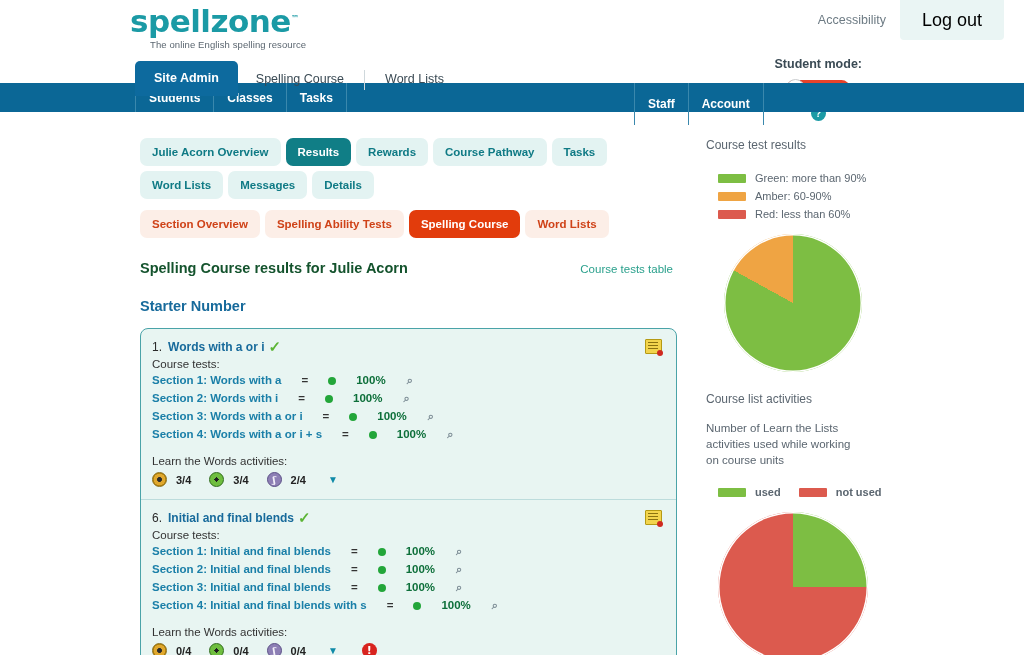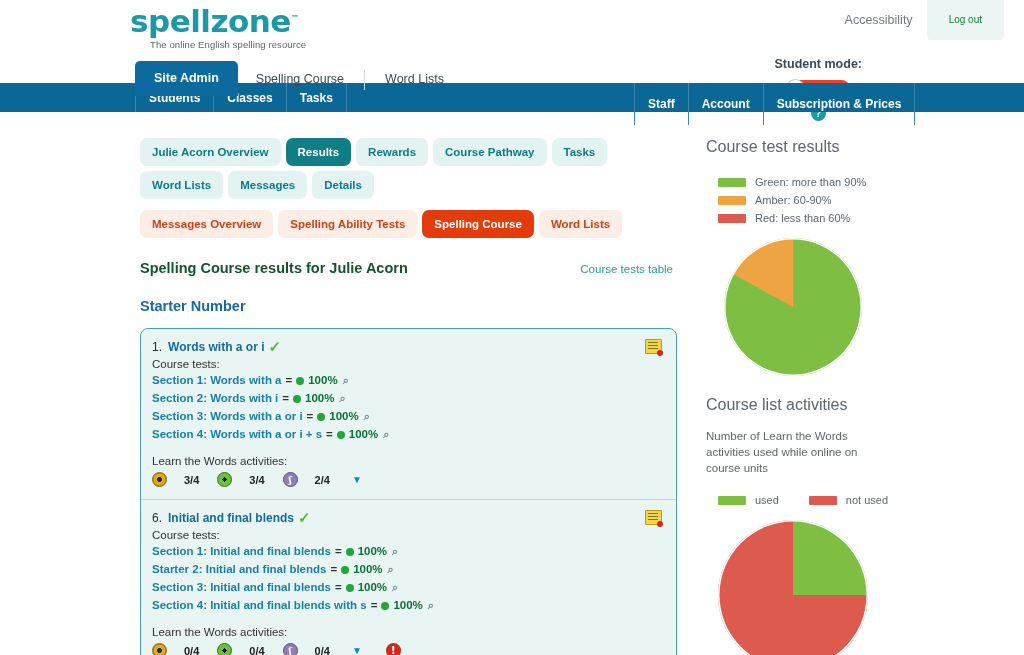--- a/index.html
+++ b/index.html
@@ -24,21 +24,21 @@
   .logo-sub {
     font-size: 9.5px; color: #5b6670; margin-left: 20px; margin-top: 1px;
     letter-spacing: 0.1px;
   }
   .top-right { position: absolute; right: 20px; top: 0; display: flex; align-items: flex-start; }
   .accessibility-link {
     font-size: 12.5px; color: #6d7b84; padding: 10px 14px; text-decoration: none;
     line-height: 20px;
   }
   .logout-btn {
-    font-size: 10px; color: #15803d; background: #eaf5f4;
+    font-size: 18px; color: #000000; background: #eaf5f4;
     padding: 10px 22px; border: none; cursor: pointer;
     border-bottom-left-radius: 4px; border-bottom-right-radius: 4px;
     font-family: "Liberation Sans", sans-serif; line-height: 20px;
   }
 
   
   .student-mode {
     position: absolute; right: 162px; top: 57px;
     display: flex; align-items: center; gap: 9px; flex-direction: column;
   }
@@ -122,35 +122,35 @@
     border-bottom: 1px solid #bcdcdc;
   }
   .unit:last-child { border-bottom: none; }
   .unit-head { display: flex; align-items: center; gap: 4px; }
   .unit-title { font-size: 12px; color: #176a9b; font-weight: bold; }
   .unit-num { font-size: 12px; color: #2a2a2a; margin-right: 2px; }
   .tick { color: #5bb535; font-size: 15px; font-weight: bold; line-height: 12px; }
   .subhead { font-size: 11.5px; color: #333; margin-top: 4px; }
   .section-line {
     font-size: 11.5px; font-weight: bold; color: #1a7fa8; margin-top: 3px;
-    display: flex; align-items: center; gap: 0px; line-height: 15px;
+    display: flex; align-items: center; gap: 16px; line-height: 15px;
   }
   .section-label { color: #1a7fa8; cursor: pointer; }
   .eq { color: #333; font-weight: bold; margin: 0 4px; }
   .dot {
     width: 8px; height: 8px; border-radius: 50%; display: inline-block;
     margin-right: 4px; position: relative; top: 0px;
   }
   .dot.green { background: #23a63a; }
   .pct { color: #0d6f3a; font-weight: bold; }
   .magnifier { margin-left: 5px; color: #7d8d96; font-size: 11px; }
 
   .activities-label { font-size: 11.5px; color: #333; margin-top: 13px; }
   .activities-row { display: flex; align-items: center; gap: 18px; margin-top: 5px; }
-  .activity { display: flex; align-items: center; gap: 17px; }
+  .activity { display: flex; align-items: center; gap: 9px; }
   .activity-count { font-size: 11px; color: #222; font-weight: bold; }
   .act-icon { width: 15px; height: 15px; border-radius: 50%; position: relative; }
   .act-icon.target {
     background: radial-gradient(circle at 50% 50%, #2c2c2c 0 24%, #e0a82e 26% 62%, #b8860b 64% 100%);
     border: 1px solid #8a6b14;
   }
   .act-icon.ball {
     background: radial-gradient(circle at 50% 50%, #1f1f1f 0 22%, #6fbe3f 24% 100%);
     border: 1px solid #2d6b18;
   }
@@ -174,30 +174,30 @@
   .cert-icon .lines {
     position: absolute; left: 2px; top: 2px; right: 3px; height: 8px;
     background: repeating-linear-gradient(to bottom, #8a7210 0 1px, transparent 1px 3px);
   }
   .cert-icon .seal {
     position: absolute; right: -2px; bottom: -3px; width: 6px; height: 6px;
     border-radius: 50%; background: #cf2a20;
   }
 
   
-  .side-title { font-size: 16px; color: #5b6670; margin-top: 20px; }
+  .side-title { font-size: 12px; color: #5b6670; margin-top: 20px; }
   .legend { margin-top: 20px; margin-left: 12px; }
   .legend-row { display: flex; align-items: center; gap: 9px; margin-bottom: 6px; }
   .legend-swatch { width: 28px; height: 9px; border-radius: 1px; }
   .legend-text { font-size: 11px; color: #5b6670; }
   .pie { border-radius: 50%; margin: 14px auto 0; }
   .pie1 { width: 138px; height: 138px; margin-left: 18px; }
   .pie2 { width: 150px; height: 150px; margin-left: 12px; }
   .side-desc { font-size: 11.5px; color: #5b6670; margin-top: 14px; line-height: 16px; width: 160px; }
-  .legend-inline { display: flex; align-items: center; gap: 20px; margin-top: 18px; margin-left: 12px; }
+  .legend-inline { display: flex; align-items: center; gap: 8px; margin-top: 18px; margin-left: 12px; font-weight: bold; }
   .legend-inline .legend-row { margin-bottom: 0; margin-right: 10px; }
 </style>
 </head>
 <body>
 
 <div class="page">
 
   <div class="topbar">
     <div class="logo-wrap">
       <div class="logo-word">
@@ -230,41 +230,40 @@
 
   <div class="bluenav">
     <div class="bluenav-inner">
       <div class="bluenav-item">Students</div>
       <div class="bluenav-item">Classes</div>
       <div class="bluenav-item">Tasks</div>
     </div>
     <div class="bluenav-right">
       <div class="bluenav-item">Staff</div>
       <div class="bluenav-item">Account</div>
-      <div class="bluenav-item">Subscription &amp; Prices</div>
     </div>
   </div>
 
   <div class="content">
 
     <div class="left-col">
 
       <div class="pillrow r1">
         <div class="pill teal">Julie Acorn Overview</div>
         <div class="pill teal active">Results</div>
         <div class="pill teal">Rewards</div>
         <div class="pill teal">Course Pathway</div>
         <div class="pill teal">Tasks</div>
         <div class="pill teal">Word Lists</div>
         <div class="pill teal">Messages</div>
         <div class="pill teal">Details</div>
       </div>
 
       <div class="pillrow r2">
-        <div class="pill orange">Messages Overview</div>
+        <div class="pill orange">Section Overview</div>
         <div class="pill orange">Spelling Ability Tests</div>
         <div class="pill orange active">Spelling Course</div>
         <div class="pill orange">Word Lists</div>
       </div>
 
       <div class="titlerow">
         <div class="page-title">Spelling Course results for Julie Acorn</div>
         <div class="tests-table-link">Course tests table</div>
       </div>
 
@@ -344,21 +343,21 @@
           <div class="subhead">Course tests:</div>
 
           <div class="section-line">
             <span class="section-label">Section 1: Initial and final blends</span>
             <span class="eq">=</span>
             <span class="dot green"></span>
             <span class="pct">100%</span>
             <span class="magnifier">⌕</span>
           </div>
           <div class="section-line">
-            <span class="section-label">Starter 2: Initial and final blends</span>
+            <span class="section-label">Section 2: Initial and final blends</span>
             <span class="eq">=</span>
             <span class="dot green"></span>
             <span class="pct">100%</span>
             <span class="magnifier">⌕</span>
           </div>
           <div class="section-line">
             <span class="section-label">Section 3: Initial and final blends</span>
             <span class="eq">=</span>
             <span class="dot green"></span>
             <span class="pct">100%</span>
@@ -409,21 +408,21 @@
         </div>
         <div class="legend-row">
           <span class="legend-swatch" style="background:#dc5a4e"></span>
           <span class="legend-text">Red: less than 60%</span>
         </div>
       </div>
 
       <div class="pie pie1" id="pie-test-results" style="background: conic-gradient(rgb(125, 190, 67) 0deg, rgb(125, 190, 67) 298.8deg, rgb(239, 164, 67) 298.8deg, rgb(239, 164, 67) 360deg); box-shadow: rgb(255, 255, 255) 0px 0px 0px 1.5px inset;"></div>
 
       <div class="side-title">Course list activities</div>
-      <div class="side-desc">Number of Learn the Words activities used while online on course units</div>
+      <div class="side-desc">Number of Learn the Lists activities used while working on course units</div>
 
       <div class="legend-inline">
         <div class="legend-row">
           <span class="legend-swatch" style="background:#7dbe43"></span>
           <span class="legend-text">used</span>
         </div>
         <div class="legend-row">
           <span class="legend-swatch" style="background:#dc5a4e"></span>
           <span class="legend-text">not used</span>
         </div>

